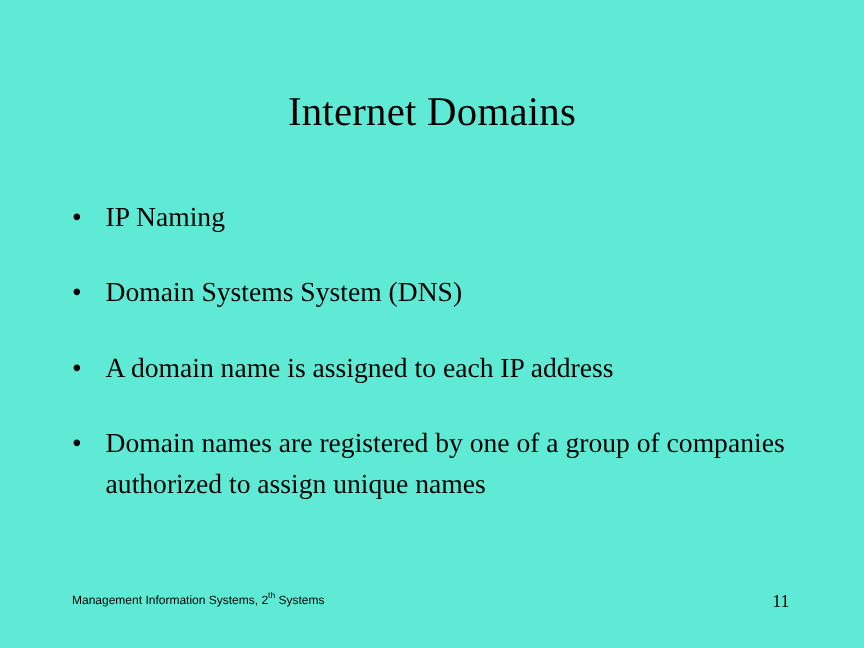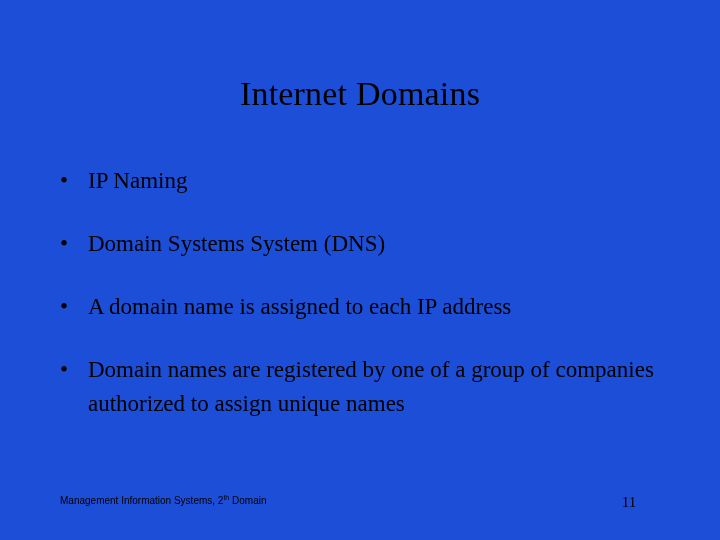--- a/index.html
+++ b/index.html
@@ -12,21 +12,21 @@
     height: 540px;
     background: #ffffff;
     font-family: "Liberation Serif", "DejaVu Serif", serif;
     color: #000000;
     overflow: hidden;
   }
   .slide {
     position: relative;
     width: 720px;
     height: 540px;
-    background: #1d4ed8;
+    background: #5eead4;
     box-sizing: border-box;
   }
 
   
   .slide-title {
     position: absolute;
     left: 0;
     top: 74px;
     width: 720px;
     text-align: center;
@@ -89,21 +89,21 @@
   .footer sup {
     font-size: 7px;
     vertical-align: super;
     line-height: 0;
   }
   .page-number {
     position: absolute;
     left: 600px;
     top: 494px;
     width: 58px;
-    text-align: center;
+    text-align: right;
     font-family: "Liberation Serif", "DejaVu Serif", serif;
     font-size: 15px;
     line-height: 16px;
     color: #000000;
   }
 </style>
 </head>
 <body>
 
 <div class="slide">
@@ -127,17 +127,17 @@
       <span class="bullet-text">A domain name is assigned to each IP address</span>
     </li>
 
     <li class="bullet-item">
       <span class="bullet-marker">•</span>
       <span class="bullet-text">Domain names are registered by one of a group of companies authorized to assign unique names</span>
     </li>
 
   </ul>
 
-  <div class="footer"><span>Management Information Systems, 2</span><sup>th</sup><span> Domain</span></div>
+  <div class="footer"><span>Management Information Systems, 2</span><sup>th</sup><span> Systems</span></div>
 
   <div class="page-number">11</div>
 
 </div>
 
 </body></html>

